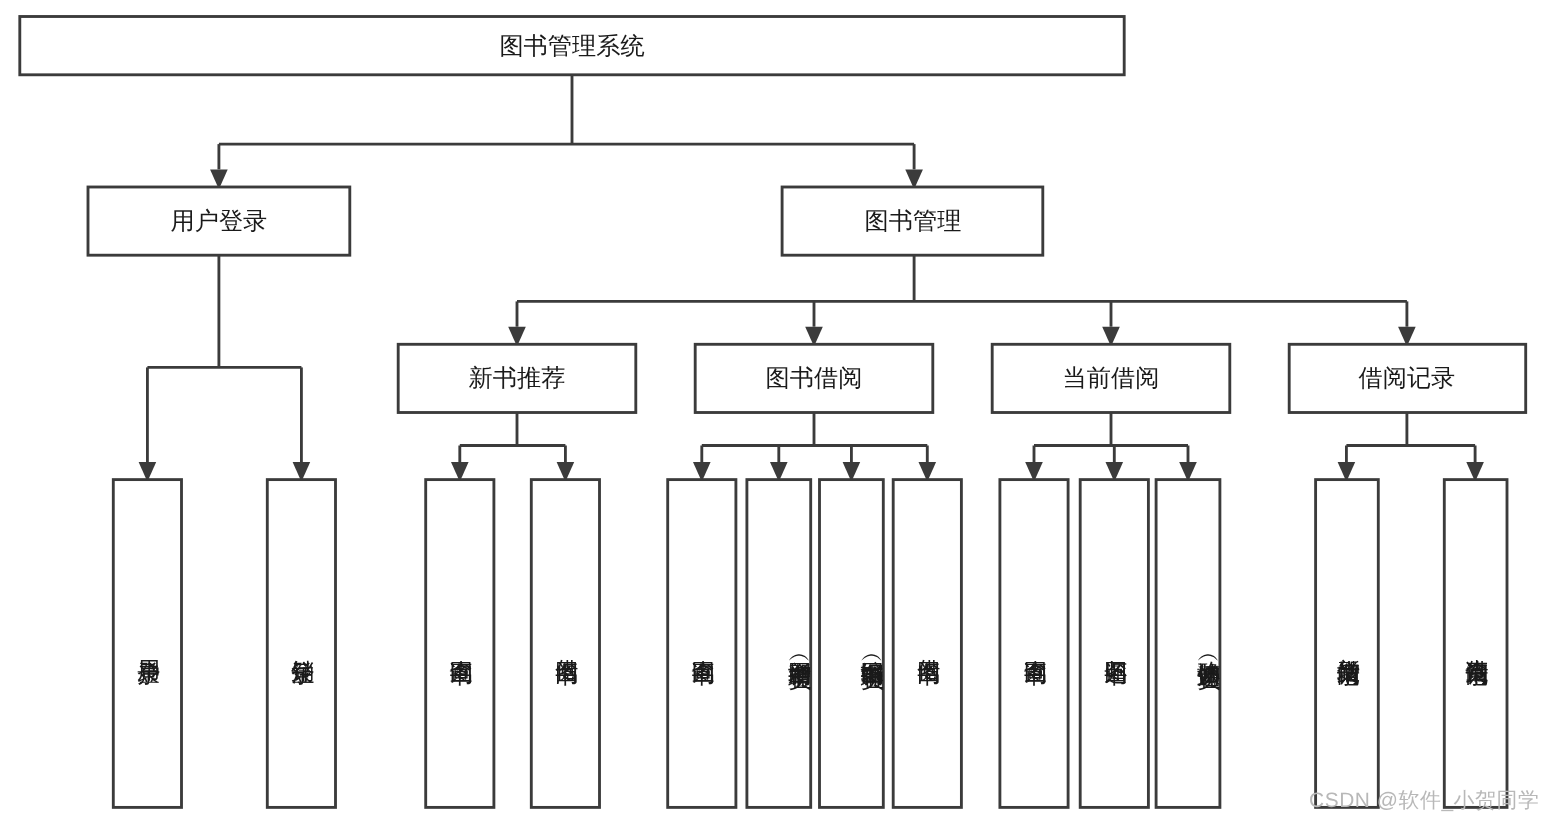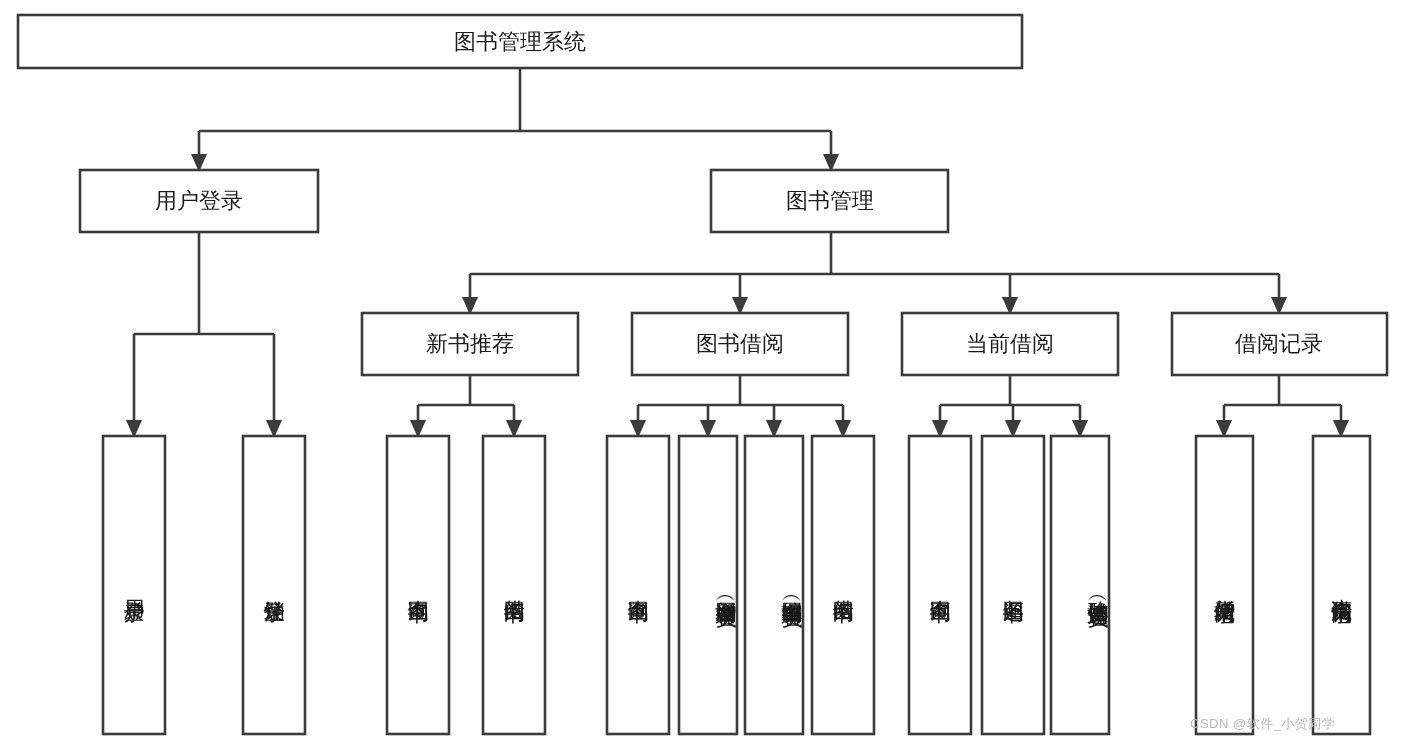--- a/index.html
+++ b/index.html
@@ -58,21 +58,21 @@
     line-height: 1.08;
     color: #1a1a1a;
     letter-spacing: 1px;
     white-space: nowrap;
     text-align: center;
     pointer-events: none;
   }
   .watermark {
     position: absolute;
     font-family: "Liberation Sans", "DejaVu Sans", sans-serif;
-    font-size: 13px;
+    font-size: 19px;
     color: #b8b8b8;
     white-space: nowrap;
     letter-spacing: 0.5px;
   }
 </style>
 </head>
 <body>
 
 <div id="diagram-root">
 

